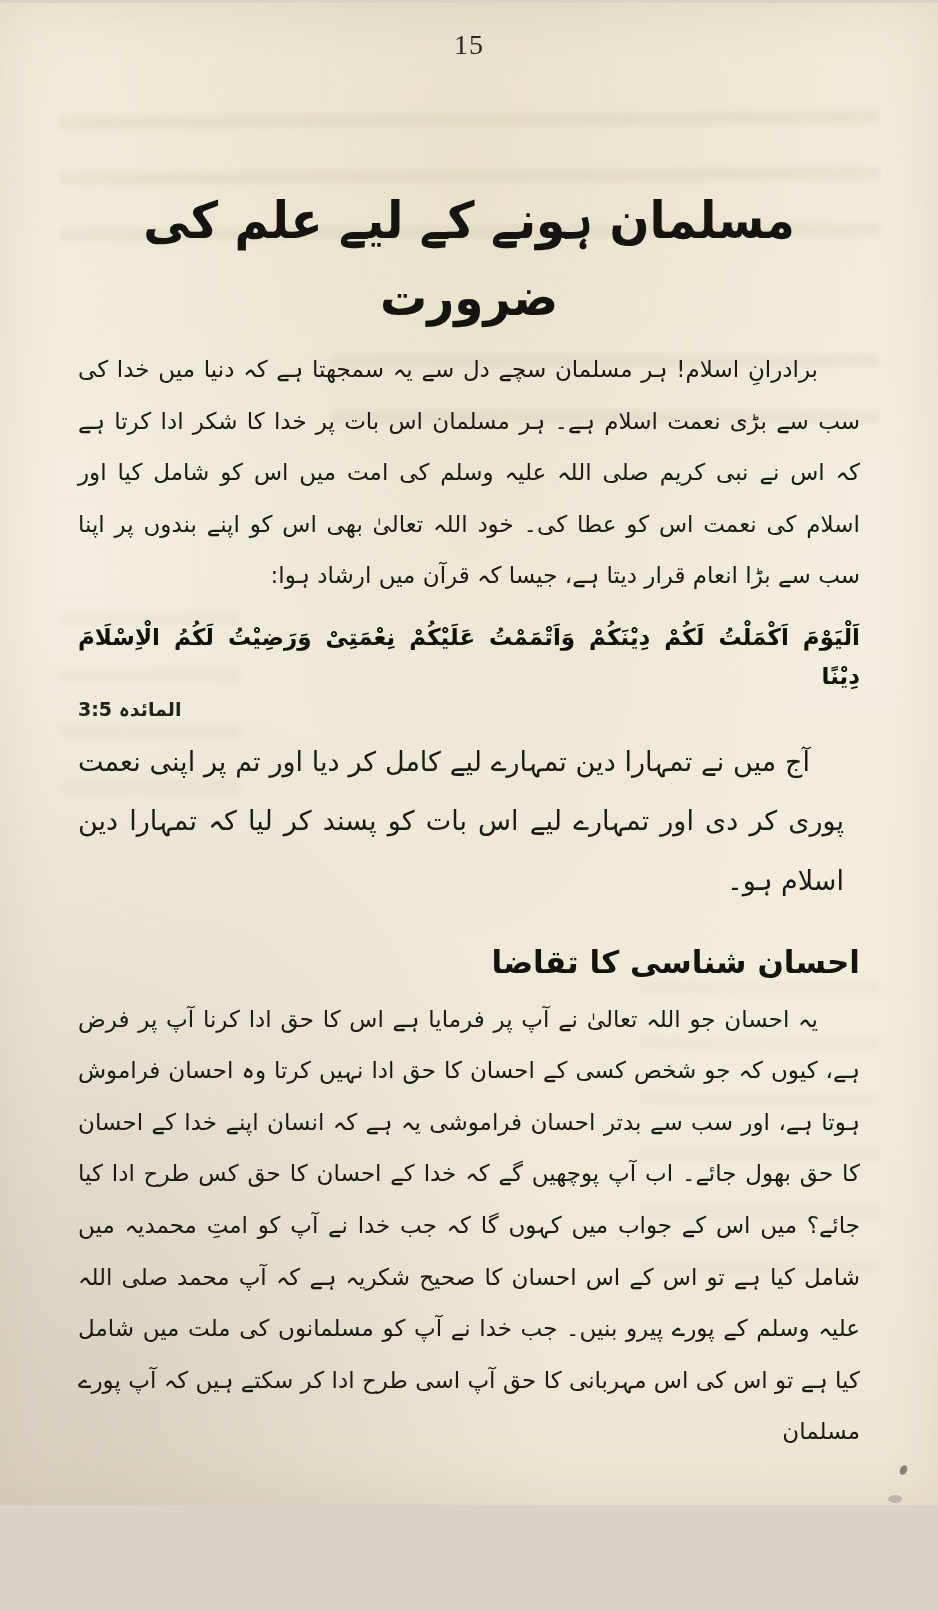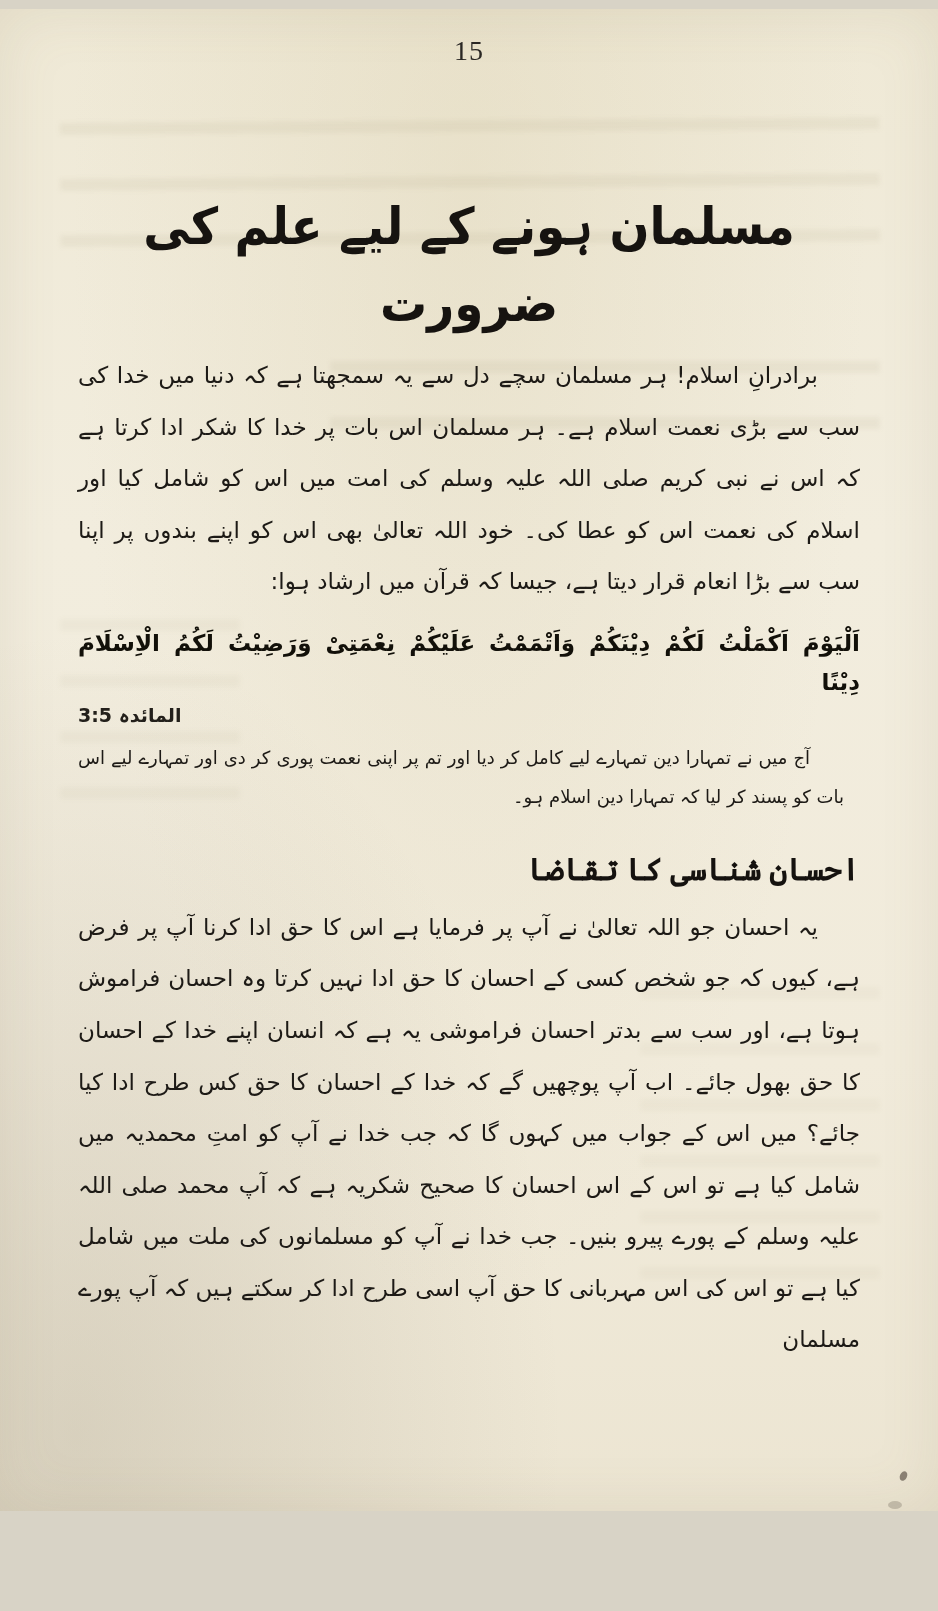--- a/index.html
+++ b/index.html
@@ -4,21 +4,21 @@
 <style>
   html, body {
     margin: 0;
     padding: 0;
     background: #d8d3c6;
   }
   .scan-page {
     position: relative;
     width: 938px;
     height: 1502px;
-    margin: 9px auto;
+    margin: 3px auto;
     background:
       radial-gradient(ellipse at 50% 12%, rgba(210,198,160,0.25), transparent 60%),
       radial-gradient(ellipse at 8% 95%, rgba(120,110,90,0.18), transparent 40%),
       linear-gradient(180deg, #efe9d6 0%, #f2edde 35%, #f1ebdb 70%, #ece5d2 100%);
     box-shadow: inset 0 0 60px rgba(120,105,70,0.12);
     overflow: hidden;
     font-family: "DejaVu Sans", sans-serif;
     color: #1c1a17;
   }
 
@@ -80,21 +80,20 @@
   }
 
   .section-heading {
     margin: 58px 0 0 0;
     font-size: 31px;
     font-weight: bold;
     color: #15120f;
   }
   .section-heading-2 {
     margin-top: 34px;
-    font-family: Liberation Serif, serif;
   }
 
   .body-para {
     margin: 14px 0 0 0;
     font-size: 23px;
     line-height: 2.24;
     text-align: justify;
     text-indent: 42px;
     color: #1d1a16;
   }
@@ -114,21 +113,21 @@
     text-align: left;
     font-size: 19px;
     font-weight: bold;
     margin: 2px 0 0 0;
     color: #23201b;
   }
 
   .translation {
     margin: 12px 0 0 0;
     padding-right: 16px;
-    font-size: 18px;
+    font-size: 27px;
     line-height: 2.2;
     text-align: justify;
     text-indent: 34px;
     color: #1d1a16;
   }
 </style>
 </head>
 <body>
 
 <div class="scan-page">

